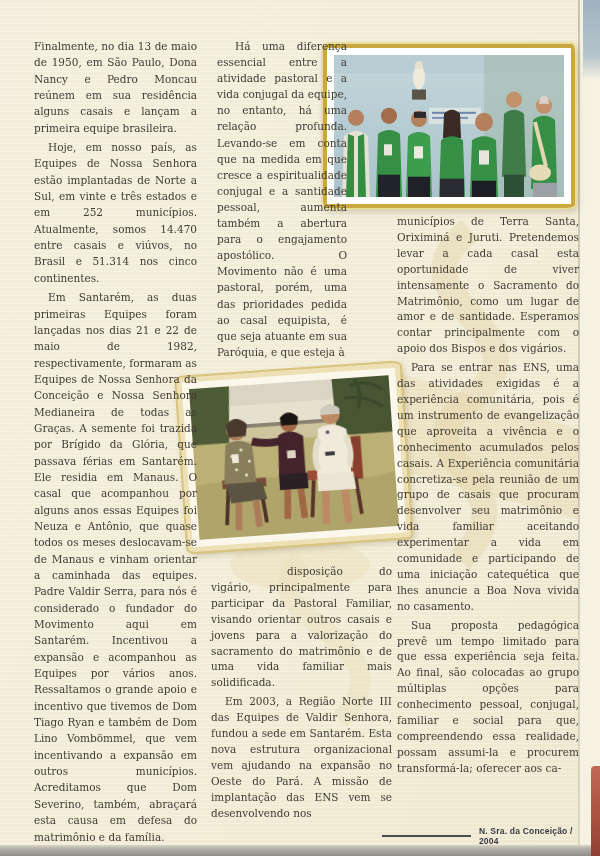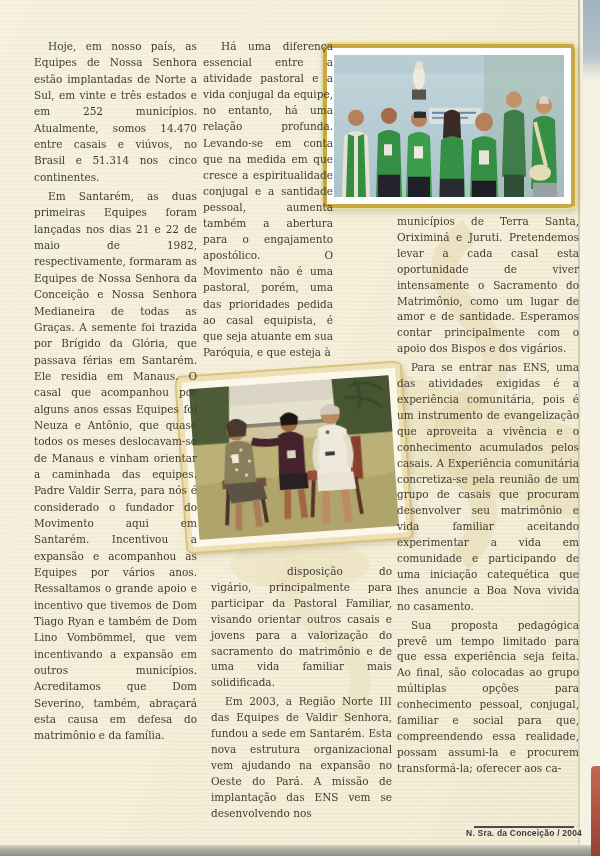--- a/index.html
+++ b/index.html
@@ -9,21 +9,21 @@
     background:
       repeating-linear-gradient(0deg, rgba(255,255,255,.28) 0 1px, rgba(0,0,0,0) 1px 4px),
       linear-gradient(115deg,#f4efdc 0%, #f2ecd6 55%, #efe8d0 100%);
   }
   
   .wm{position:absolute; z-index:0; pointer-events:none;}
   
   .col{position:absolute; z-index:3; color:#413c33; text-align:justify;}
   .col p{margin:0 0 3px 0;}
   #col1{left:34px; top:38px; width:163px; font-size:10.5px; line-height:16.35px;}
-  #col2top{left:203px; top:38px; width:130px; font-size:10.5px; line-height:16.1px;}
+  #col2top{left:217px; top:38px; width:130px; font-size:10.5px; line-height:16.1px;}
   #col2bottom{left:211px; top:564px; width:181px; font-size:10.5px; line-height:15.9px;}
   #col3{left:397px; top:214px; width:182px; font-size:10.5px; line-height:15.9px;}
   .indent{text-indent:14px;}
   .indent-lg{text-indent:18px;}
   .cont{text-indent:76px;}
   
   .photo-frame{position:absolute; z-index:2; background:#ffffff; box-sizing:border-box;
     box-shadow:2px 3px 7px rgba(90,75,40,.30);}
   #photoTop{left:323px; top:44px; width:252px; height:164px;
     padding:7px; border:4px solid #c9a83f; outline:2px solid #e9dd9d;
@@ -36,21 +36,21 @@
   
   #footerBadge{position:absolute; z-index:4; left:36px; top:846px; width:38px; height:22px;
     border:2px solid #1f1f1f; border-radius:50%;
     display:flex; align-items:center; justify-content:center; gap:12px;
     background:rgba(255,255,255,.15);}
   #footerBadge .glyph{width:11px; height:13px; background:#141414;
     border-radius:45% 45% 25% 25%; margin-top:2px;
     clip-path:polygon(30% 0,70% 0,100% 45%,92% 100%,8% 100%,0 45%);}
   #footerBadge .num{font-family:"DejaVu Serif",serif; font-weight:bold; font-size:10px; color:#141414;}
   #footerRight{position:absolute; z-index:4; left:382px; top:826px; width:200px;
-    display:flex; align-items:flex-end;flex-direction:column;}
+    display:flex; align-items:center;}
   #footerRight .rule{width:100px; height:2px; background:#4a4a52; margin-right:8px;}
   #footerRight .pub{font-family:"Liberation Sans",sans-serif; font-weight:bold;
     font-size:8.5px; color:#3a3a46; letter-spacing:.2px;}
   
   .edge{position:absolute; pointer-events:none;}
   #edgeRightStrip{right:0; top:0; width:21px; height:856px; background:#f6f2e3; z-index:1;}
   #edgeRightLine{right:20px; top:0; width:2px; height:856px;
     background:linear-gradient(180deg, rgba(150,140,115,.45), rgba(150,140,115,.25)); z-index:1;}
   #edgeBlueTop{right:0; top:0; width:17px; height:80px; z-index:5;
     background:linear-gradient(180deg,#9fb3c0 0%, #b6c4cb 70%, rgba(182,196,203,0) 100%);}
@@ -66,20 +66,21 @@
 <div id="page">
 
   <svg class="wm" width="600" height="856" viewBox="0 0 600 856">
     <path d="M470,230 C380,300 560,330 470,400 C390,460 540,480 460,560" stroke="#e6d9b2" stroke-width="26" fill="none" opacity="0.55"></path>
     <path d="M300,560 C240,620 420,640 340,720" stroke="#e9deba" stroke-width="20" fill="none" opacity="0.45"></path>
     <polygon points="396,372 580,430 580,520 396,470" fill="#e2cf9e" opacity="0.30"></polygon>
     <ellipse cx="300" cy="565" rx="70" ry="26" fill="#e7d9ae" opacity="0.35"></ellipse>
   </svg>
 
   <div class="col" id="col1">
+    <p>Finalmente, no dia 13 de maio de 1950, em São Paulo, Dona Nancy e Pedro Moncau reúnem em sua residência alguns casais e lançam a primeira equipe brasileira.</p>
     <p class="indent">Hoje, em nosso país, as Equipes de Nossa Senhora estão implantadas de Norte a Sul, em vinte e três estados e em 252 municípios. Atualmente, somos 14.470 entre casais e viúvos, no Brasil e 51.314 nos cinco continentes.</p>
     <p class="indent">Em Santarém, as duas primeiras Equipes foram lançadas nos dias 21 e 22 de maio de 1982, respectivamente, formaram as Equipes de Nossa Senhora da Conceição e Nossa Senhora Medianeira de todas as Graças. A semente foi trazida por Brígido da Glória, que passava férias em Santarém. Ele residia em Manaus. O casal que acompanhou por alguns anos essas Equipes foi Neuza e Antônio, que quase todos os meses deslocavam-se de Manaus e vinham orientar a caminhada das equipes. Padre Valdir Serra, para nós é considerado o fundador do Movimento aqui em Santarém. Incentivou a expansão e acompanhou as Equipes por vários anos. Ressaltamos o grande apoio e incentivo que tivemos de Dom Tiago Ryan e também de Dom Lino Vombömmel, que vem incentivando a expansão em outros municípios. Acreditamos que Dom Severino, também, abraçará esta causa em defesa do matrimônio e da família.</p>
   </div>
 
   <div class="col" id="col2top">
     <p class="indent-lg">Há uma diferença essencial entre a atividade pastoral e a vida conjugal da equipe, no entanto, há uma relação profunda. Levando-se em conta que na medida em que cresce a espiritualidade conjugal e a santidade pessoal, aumenta também a abertura para o engajamento apostólico. O Movimento não é uma pastoral, porém, uma das prioridades pedida ao casal equipista, é que seja atuante em sua Paróquia, e que esteja à</p>
   </div>
 
   <div class="col" id="col2bottom">
     <p class="cont">disposição do vigário, principalmente para participar da Pastoral Familiar, visando orientar outros casais e jovens para a valorização do sacramento do matrimônio e de uma vida familiar mais solidificada.</p>

